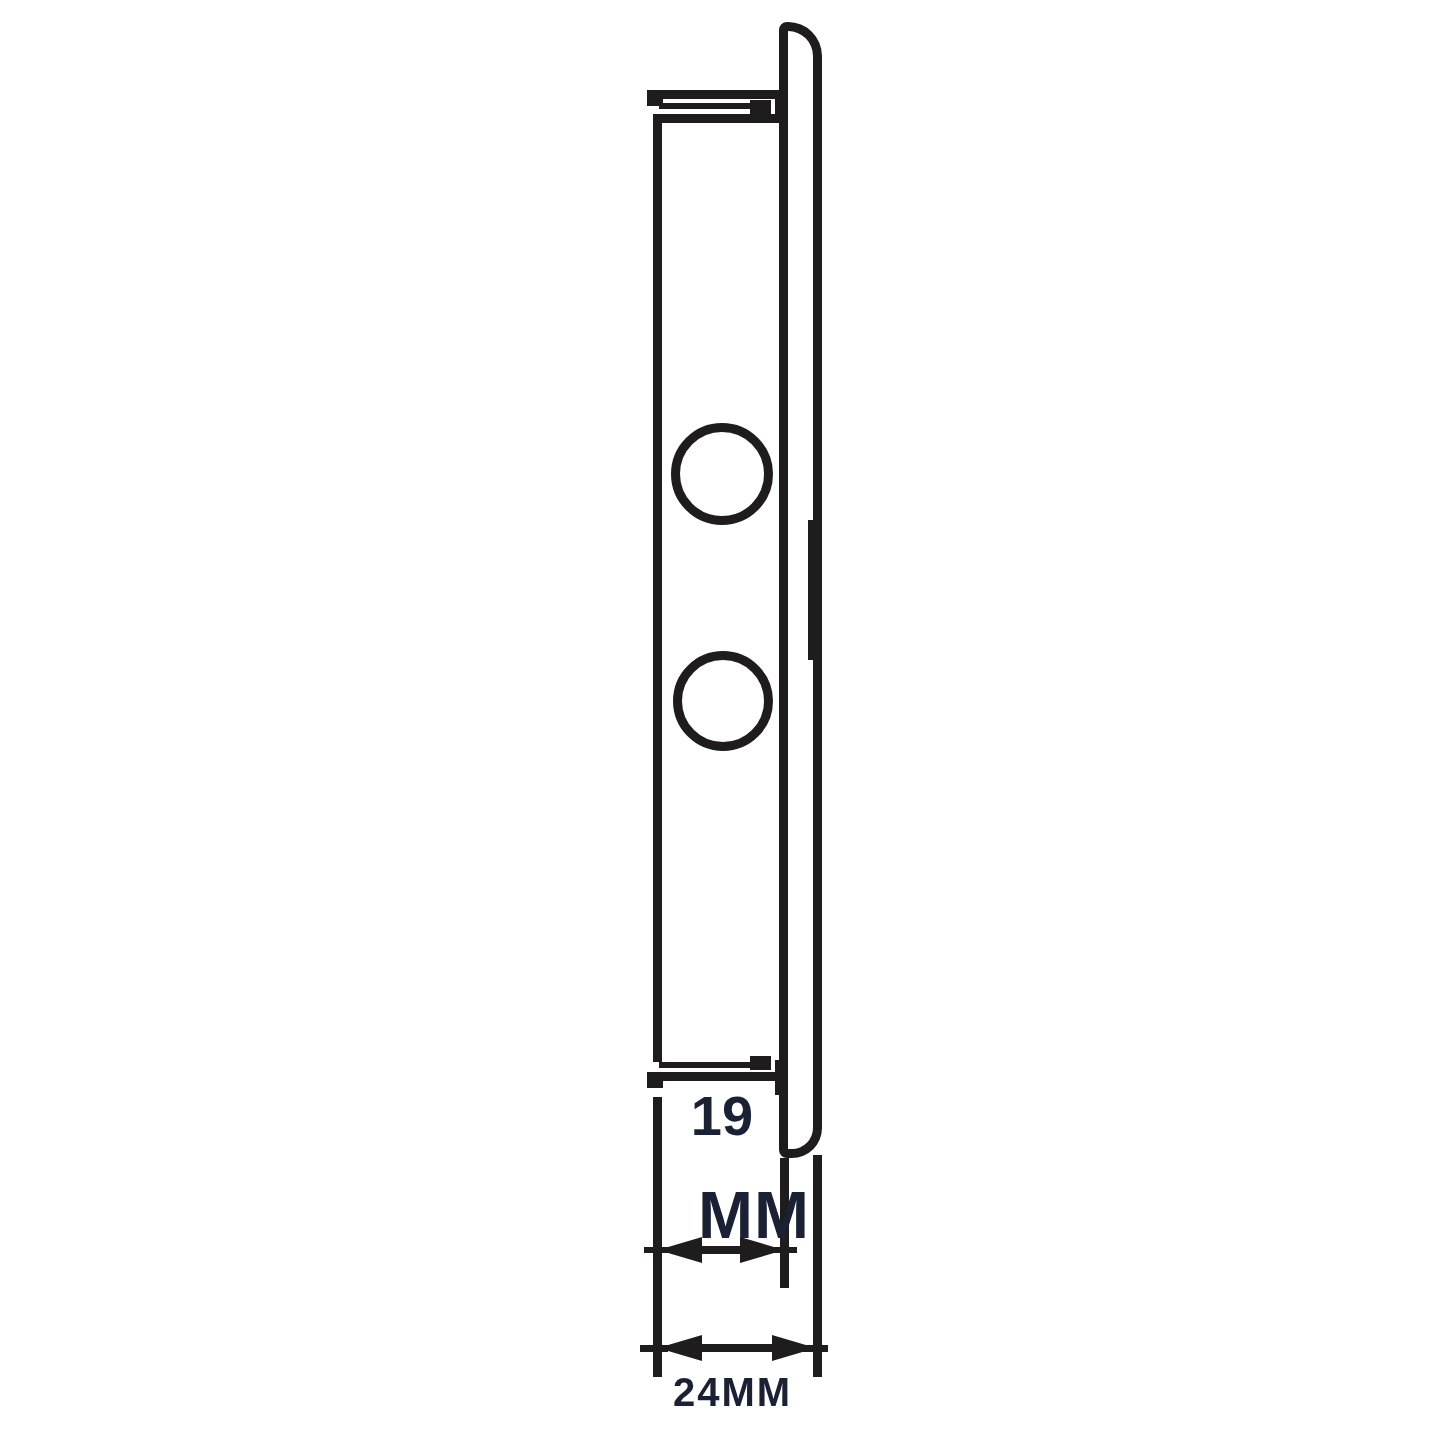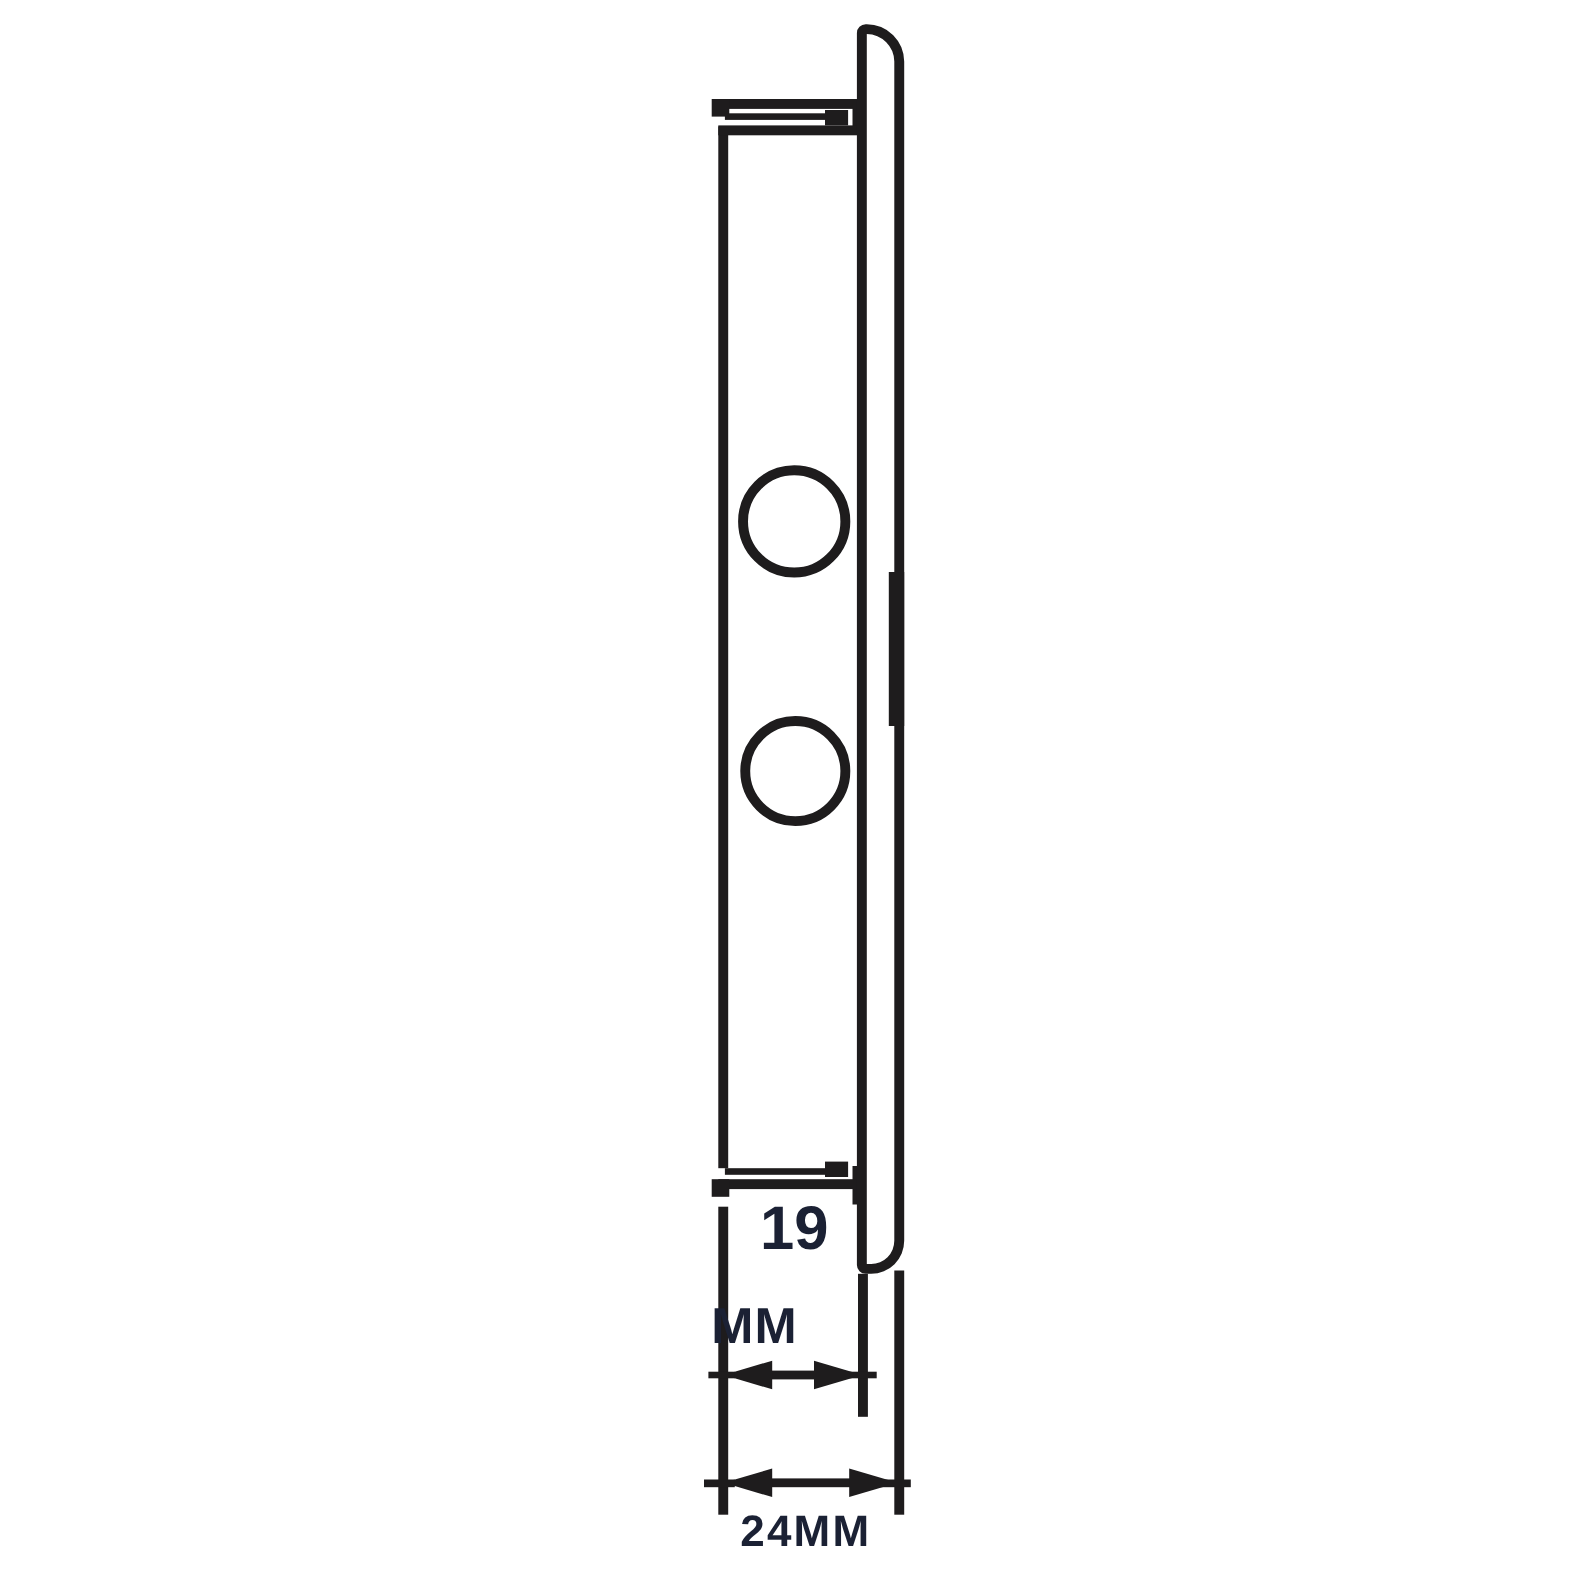--- a/index.html
+++ b/index.html
@@ -48,21 +48,21 @@
   
   .dim-label{
     position:absolute;
     color:var(--text);
     font-weight:700;
     text-align:center;
     line-height:1;
     white-space:nowrap;
   }
   .lbl-19{left:652px;top:1088px;width:140px;font-size:56px;}
-  .lbl-mm{left:616px;top:1182px;width:140px;font-size:46px;letter-spacing:1px;}
+  .lbl-mm{left:684px;top:1182px;width:140px;font-size:66px;letter-spacing:1px;}
   .lbl-24{left:630px;top:1372px;width:205px;font-size:40px;letter-spacing:2px;}
 </style>
 </head>
 <body>
 
 <div class="canvas">
 
   <div class="s" style="left:653px;top:115px;width:9px;height:947px;"></div>
 
   <div class="s" style="left:650px;top:90px;width:130px;height:9px;"></div>

